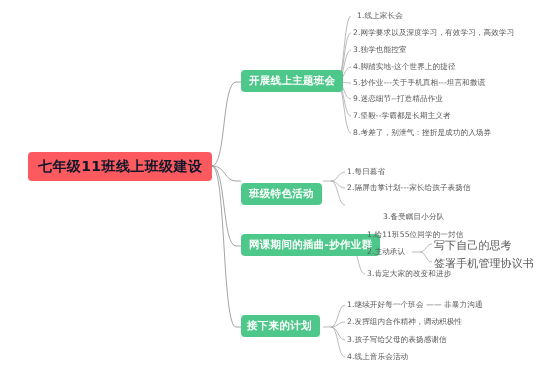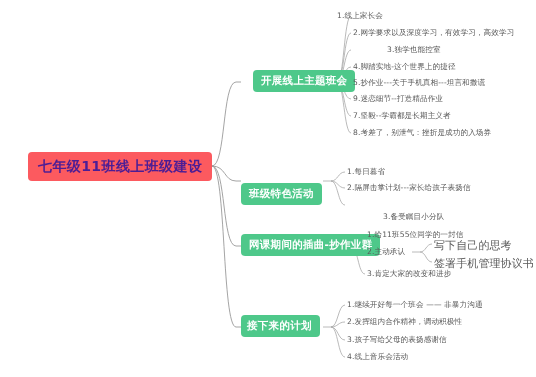--- a/index.html
+++ b/index.html
@@ -32,21 +32,21 @@
     stroke: #a8a8a8;
     stroke-width: 0.8;
   }
   .node {
     position: absolute;
     box-sizing: border-box;
     white-space: nowrap;
   }
   .root-node {
     background: #fc5a5f;
-    color: #4c1d95;
+    color: #0f172a;
     border-radius: 4px;
     font-size: 14px;
     font-weight: bold;
     letter-spacing: 0.4px;
     padding: 7px 10px 8px 10px;
     line-height: 1;
     text-align: center;
   }
   .branch-node {
     background: #4ec88a;
@@ -95,30 +95,30 @@
 
   <path class="connector-thin" d="M 412 252 L 420 252 C 426 252 426 244 432 244 M 420 252 C 426 252 426 262 432 262"></path>
 
   <path class="connector-thin" d="M 323 327 L 331 327 C 338 327 338 305 345 305 M 331 327 C 338 327 338 322 345 322 M 331 327 C 338 327 338 340 345 340 M 331 327 C 338 327 338 357 345 357"></path>
 </svg>
 
 <div class="node root-node" style="left:28px; top:152px;">
   <span>七年级11班线上班级建设</span>
 </div>
 
-<div class="node branch-node" style="left:253px; top:70px;">
+<div class="node branch-node" style="left:241px; top:70px;">
   <span>开展线上主题班会</span>
 </div>
-<div class="node leaf-node" style="left:337px; top:12px;">
+<div class="node leaf-node" style="left:357px; top:12px;">
   <span>1.线上家长会</span>
 </div>
 <div class="node leaf-node" style="left:353px; top:29px;">
   <span>2.网学要求以及深度学习，有效学习，高效学习</span>
 </div>
-<div class="node leaf-node" style="left:353px; top:46px;margin-left:34px;">
+<div class="node leaf-node" style="left:353px; top:46px;">
   <span>3.独学也能控室</span>
 </div>
 <div class="node leaf-node" style="left:353px; top:63px;">
   <span>4.脚踏实地-这个世界上的捷径</span>
 </div>
 <div class="node leaf-node" style="left:353px; top:79px;">
   <span>5.抄作业---关于手机真相---坦言和撒谎</span>
 </div>
 <div class="node leaf-node" style="left:353px; top:95px;">
   <span>9.迷恋细节--打造精品作业</span>

